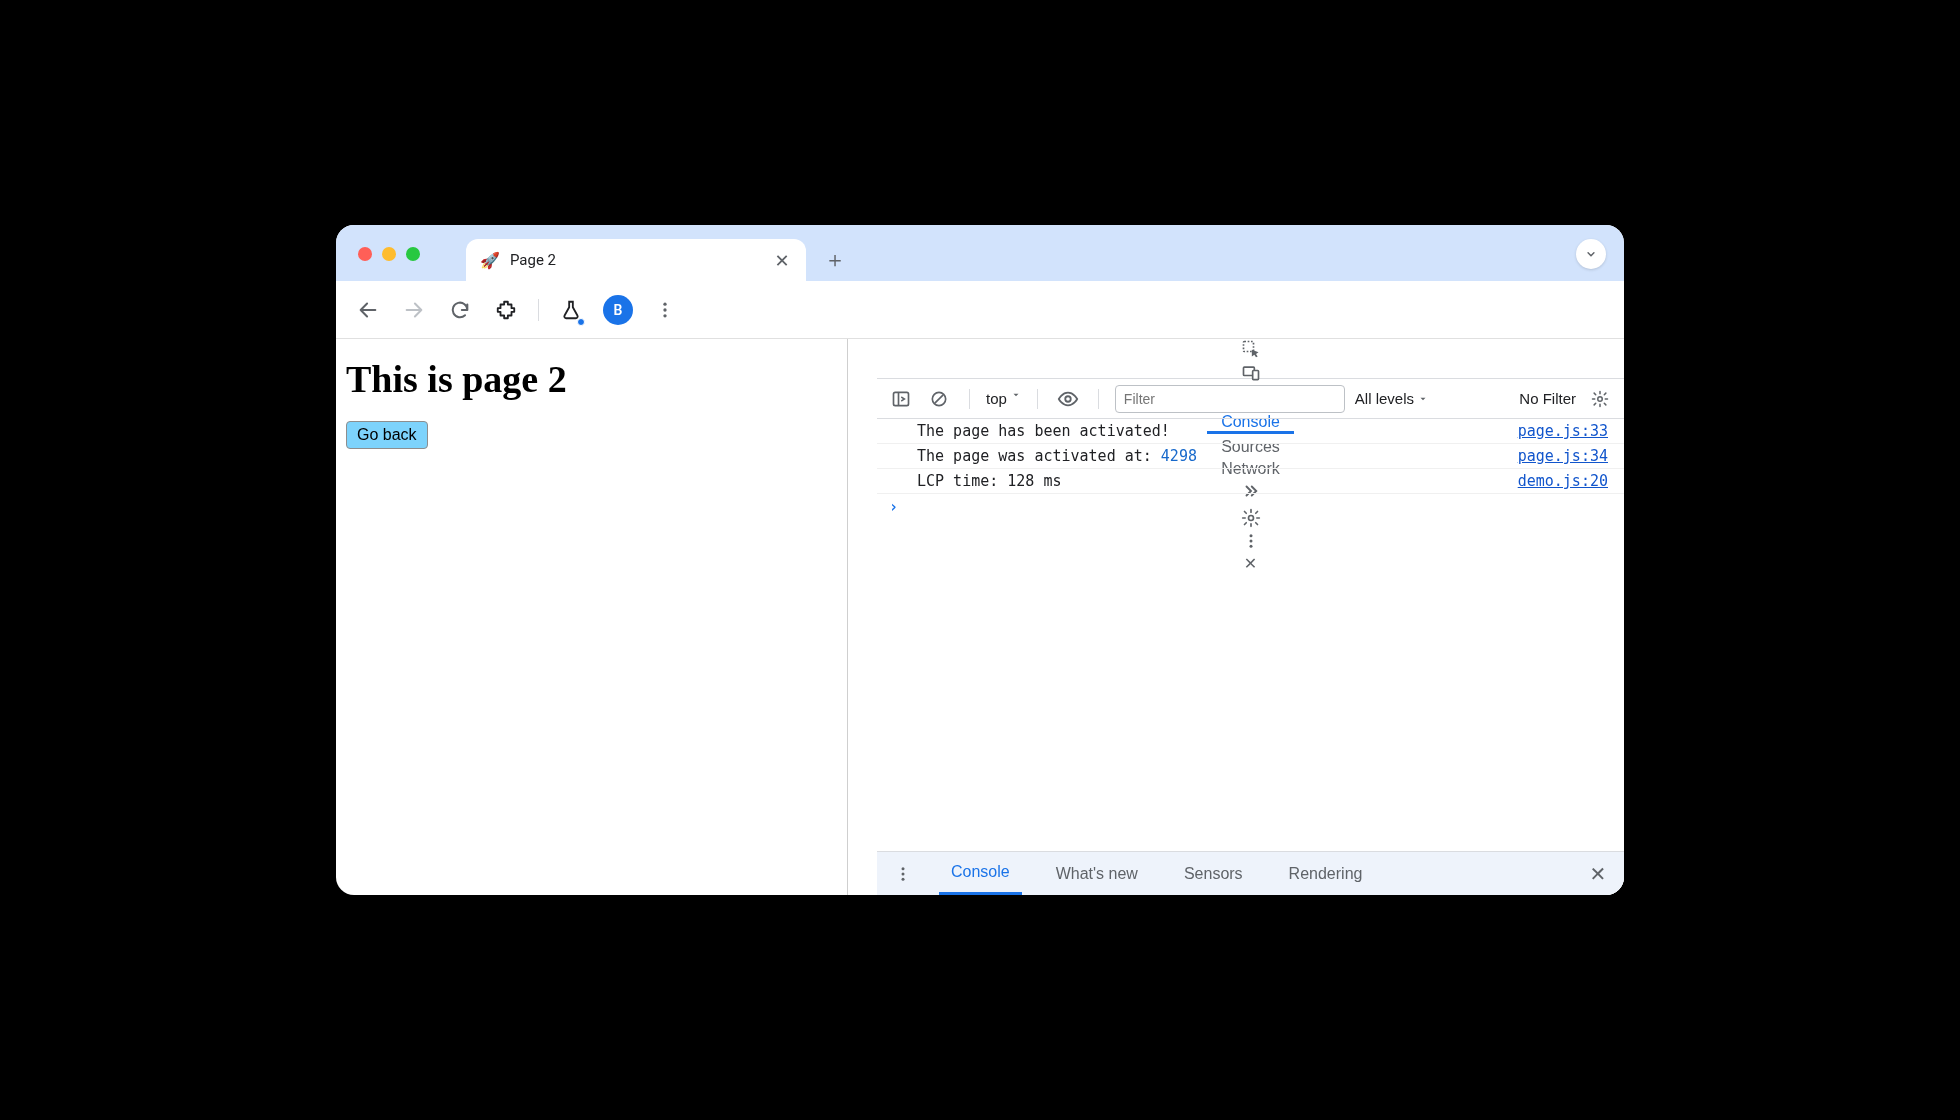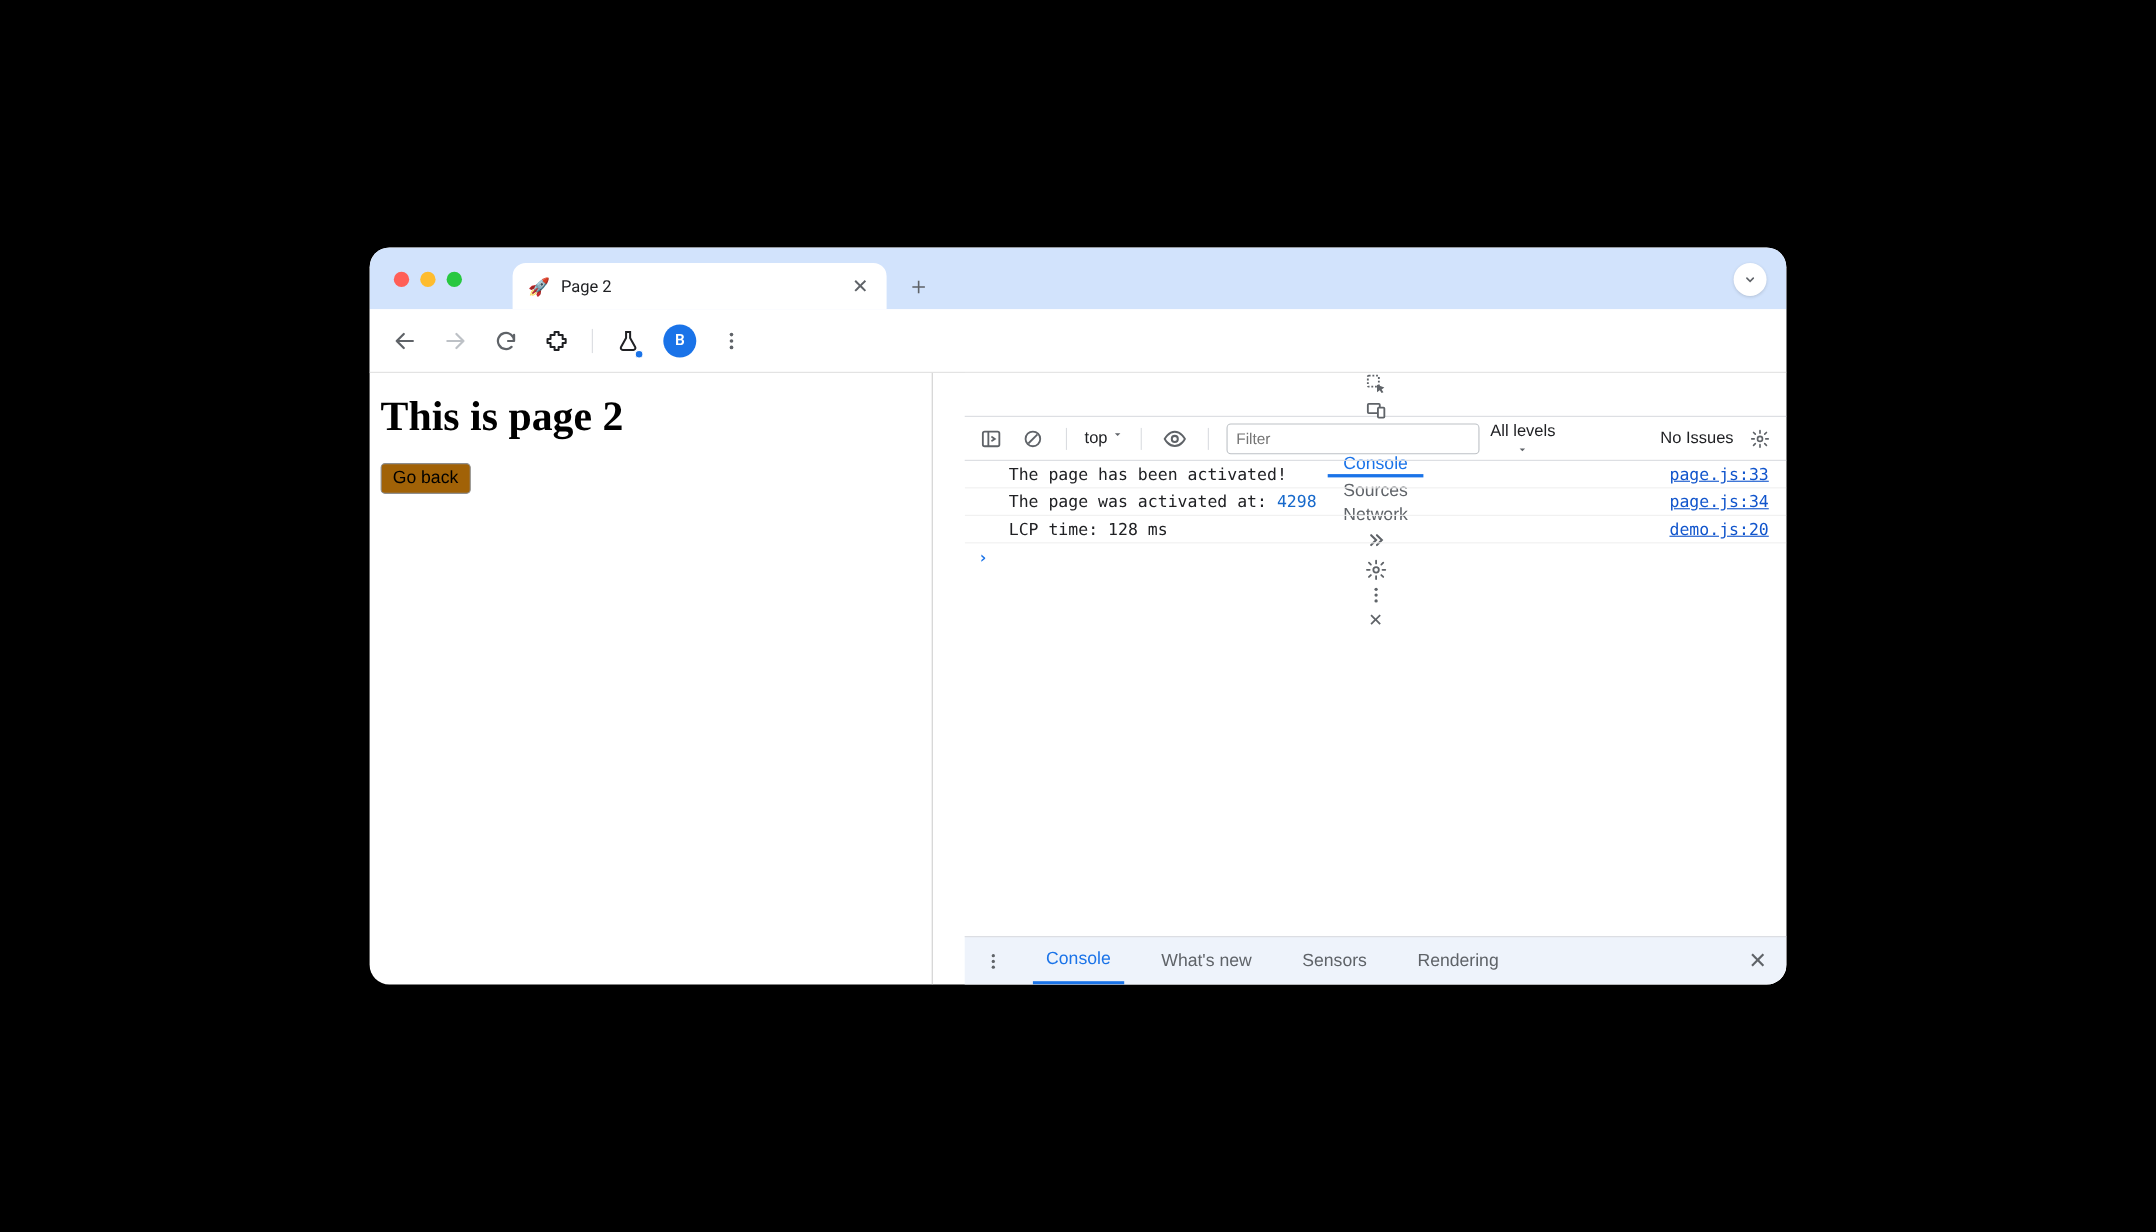--- a/index.html
+++ b/index.html
@@ -133,21 +133,21 @@
     border-right: 1px solid #cfcfcf;
     padding: 18px 10px;
     font-family: "Times New Roman", serif;
     color: #000;
   }
   .page h1 { font-size: 38px; font-weight: 700; margin-bottom: 20px; }
   .page p { font-size: 19px; margin-bottom: 20px; }
   .page button {
     font-family: -apple-system, sans-serif;
     font-size: 16px; padding: 4px 10px;
-    background: #a16207; border: 1px solid #8e8e8e; border-radius: 4px;
+    background: #7dd3fc; border: 1px solid #8e8e8e; border-radius: 4px;
     cursor: pointer;
   }
   .devtools {
     flex: 1;
     display: flex;
     flex-direction: column;
     font-family: -apple-system, sans-serif;
     background: #fff;
   }
   .dt-tabs {
@@ -169,21 +169,21 @@
   .dt-subbar {
     height: 40px; border-bottom: 1px solid #dadce0;
     display: flex; align-items: center; padding: 0 10px; gap: 10px;
     font-size: 15px; color: #5f6368;
   }
   .context-sel { display: flex; gap: 4px; cursor: pointer; color: #202124; }
   .filter-input {
     width: 230px; height: 28px; border: 1px solid #bdc1c6; border-radius: 4px;
     padding: 0 8px; font-size: 14px; color: #5f6368;
   }
-  .levels { display: flex; align-items: center; gap: 4px; cursor: pointer; color: #202124; flex-direction: column; }
+  .levels { display: flex; align-items: center; gap: 4px; cursor: pointer; color: #202124; }
   .noissues { color: #202124; }
   .console-body {
     flex: 1; font-family: ui-monospace, Menlo, Consolas, monospace;
     font-size: 15px; overflow: auto;
   }
   .log-row {
     display: flex; padding: 3px 16px 3px 40px; border-bottom: 1px solid #f0f0f0;
     align-items: baseline;
   }
   .log-msg { color: #202124; white-space: pre; }
@@ -340,21 +340,21 @@
         </div>
         <div class="dt-sep"></div>
         <input class="filter-input" placeholder="Filter" style="">
         <div class="levels">
           <span>All levels</span>
           <svg width="10" height="10" viewBox="0 0 24 24">
               <path d="M6 9l6 6 6-6" fill="#5f6368"></path>
             </svg>
         </div>
         <div class="dt-spacer"></div>
-        <span class="noissues">No Issues</span>
+        <span class="noissues">No Filter</span>
         <div class="dt-icon">
           <svg width="18" height="18" viewBox="0 0 24 24">
               <circle cx="12" cy="12" r="3" fill="none" stroke="#5f6368" stroke-width="2"></circle>
               <path d="M12 2v3M12 19v3M4.2 4.2l2.1 2.1M17.7 17.7l2.1 2.1M2 12h3M19 12h3M4.2 19.8l2.1-2.1M17.7 6.3l2.1-2.1" stroke="#5f6368" stroke-width="2" stroke-linecap="round"></path>
             </svg>
         </div>
       </div>
 
       <div class="console-body">
         <div class="log-row">

